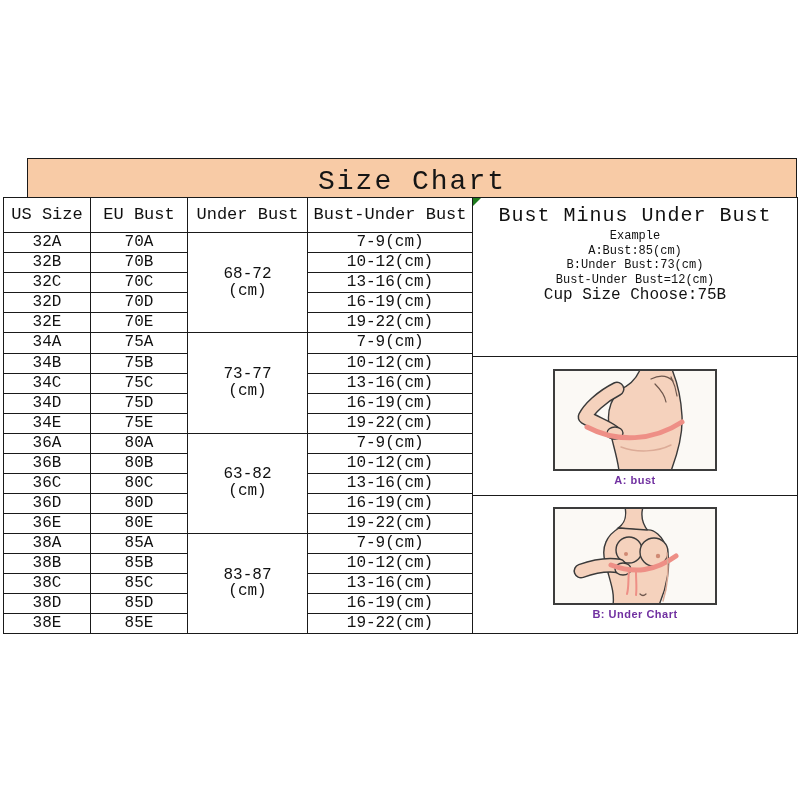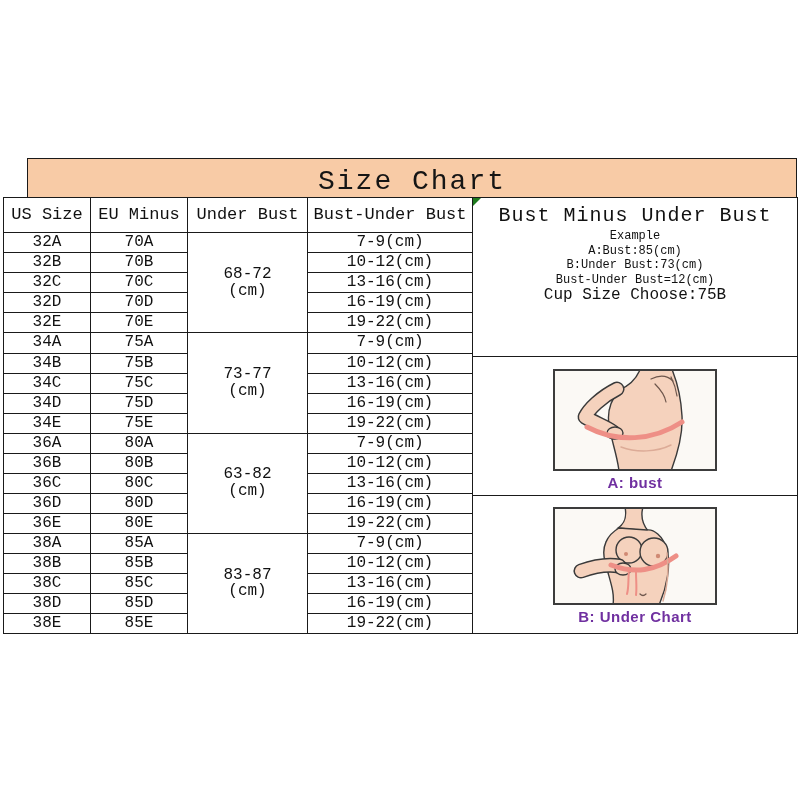--- a/index.html
+++ b/index.html
@@ -29,21 +29,21 @@
   .panel-text{box-sizing:border-box;height:158px;padding-top:5px;display:flex;flex-direction:column;
               align-items:center;}
   .panel-heading{font-size:20px;letter-spacing:1px;margin:2px 0 3px 0;}
   .panel-line{font-size:12px;margin:1px 0;}
   .panel-cup{font-size:16px;margin-top:0;}
   .panel-fig{flex:1;border-top:1px solid var(--border-dark);display:flex;flex-direction:column;
              align-items:center;}
   .fig-box{box-sizing:border-box;border:2px solid #3c3c3c;background:var(--fig-bg);overflow:hidden;}
   .fig-box-a{width:164px;height:102px;margin-top:12px;}
   .fig-box-b{width:164px;height:98px;margin-top:11px;}
-  .fig-label{font-family:"Liberation Sans","DejaVu Sans",sans-serif;font-weight:bold;font-size:15px;
+  .fig-label{font-family:"Liberation Sans","DejaVu Sans",sans-serif;font-weight:bold;font-size:11px;
              color:var(--label-purple);margin-top:4px;letter-spacing:0.5px;}
   .skin-fill{fill:var(--skin);stroke:var(--skin-line);stroke-width:1.4;}
   .skin-stroke-outline{fill:none;stroke:var(--skin-line);stroke-width:15;stroke-linecap:round;stroke-linejoin:round;}
   .skin-stroke{fill:none;stroke:var(--skin);stroke-width:12;stroke-linecap:round;stroke-linejoin:round;}
   .tape{fill:none;stroke:var(--tape-pink);stroke-width:5;stroke-linecap:round;}
   .tape-thin{fill:none;stroke:var(--tape-pink);stroke-width:2;stroke-linecap:round;}
   .soft-line{fill:none;stroke:#dcab97;stroke-width:1.5;stroke-linecap:round;}
   .detail-line{fill:none;stroke:#6d564c;stroke-width:1.2;stroke-linecap:round;}
   .nipple{fill:#d08a74;stroke:none;}
 </style>
@@ -61,21 +61,21 @@
       <colgroup>
         <col style="width:87px">
           <col style="width:97px">
           <col style="width:120px">
         <col style="width:165px">
           <col style="width:325px">
       </colgroup>
       <tbody>
         <tr class="header-row">
           <td>US Size</td>
-          <td>EU Minus</td>
+          <td>EU Bust</td>
           <td>Under Bust</td>
           <td>Bust-Under Bust</td>
           <td class="panel-cell" rowspan="21">
             <div class="corner-marker"></div>
             <div class="panel-col">
               <div class="panel-text">
                 <div class="panel-heading">Bust Minus Under Bust</div>
                 <div class="panel-line">Example</div>
                 <div class="panel-line">A:Bust:85(cm)</div>
                 <div class="panel-line">B:Under Bust:73(cm)</div>

